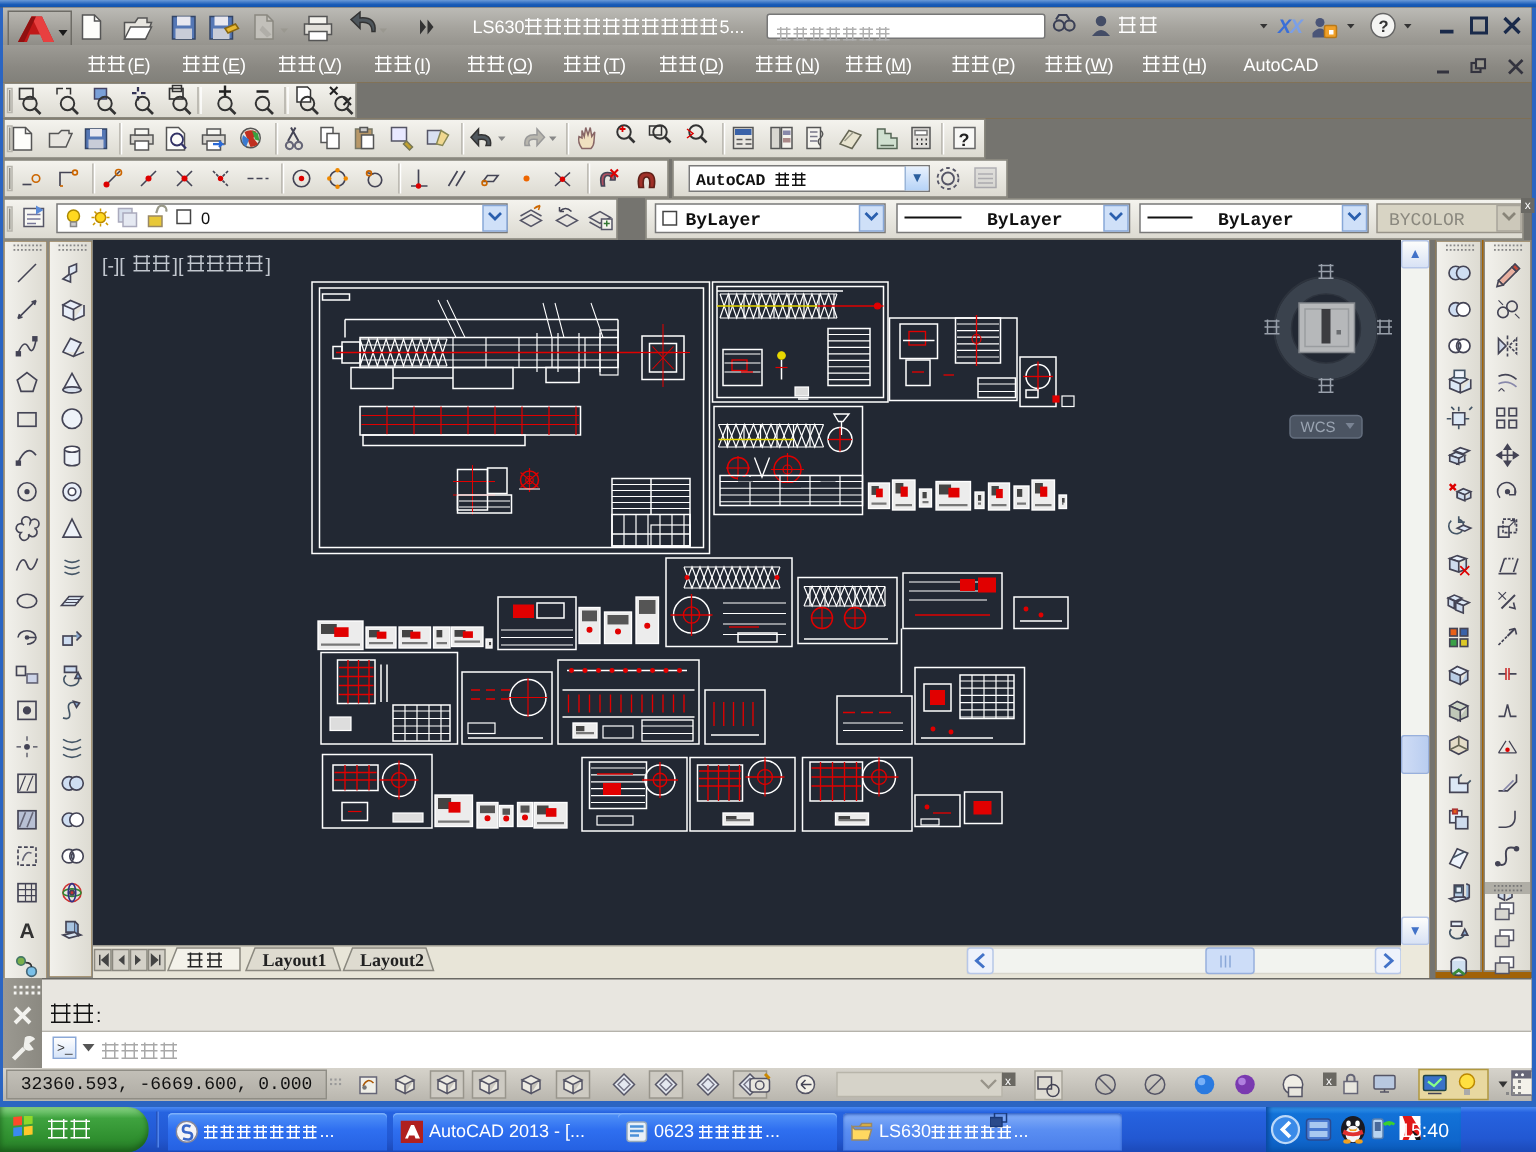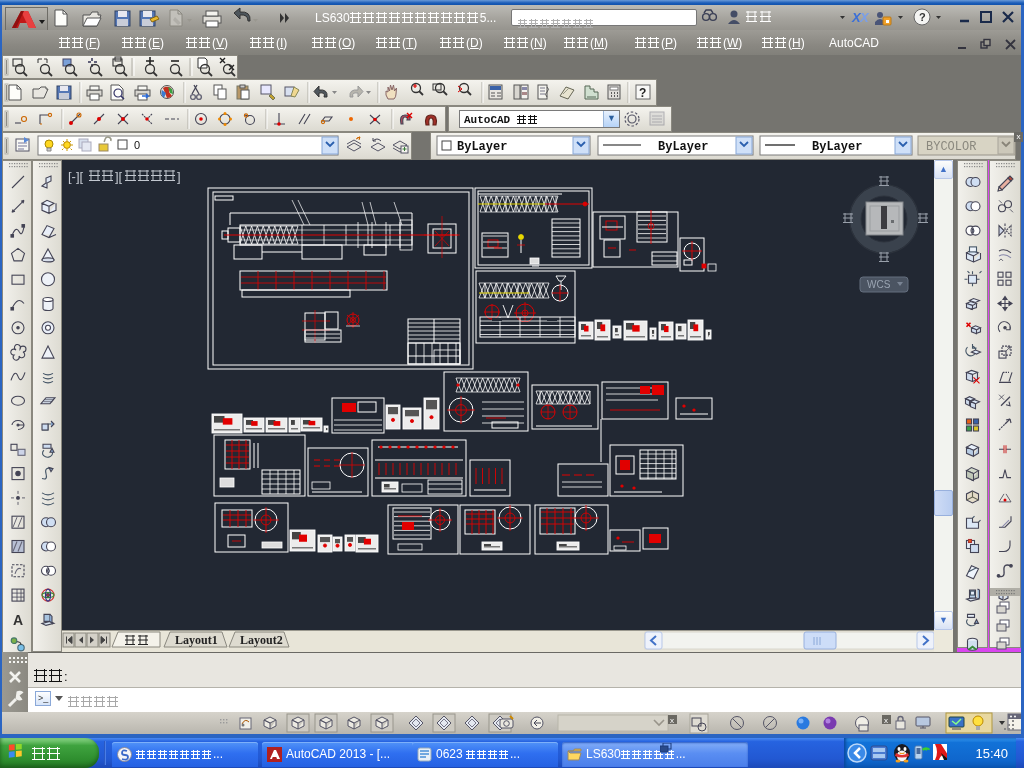--- a/index.html
+++ b/index.html
@@ -1,15 +1,15 @@
 <!DOCTYPE html>
 <html><head><meta charset="utf-8"><style>
 *{margin:0;padding:0;box-sizing:border-box}
 html,body{width:1024px;height:768px;overflow:hidden;font-family:"Liberation Sans",sans-serif}
-#app{position:relative;width:1024px;height:768px;background:#d946ef}
+#app{position:relative;width:1024px;height:768px;background:#a16207}
 .abs{position:absolute}
 .cj{display:inline-block;width:11px;height:11px;margin:0 2px 0 0;vertical-align:-1px;
 background-image:linear-gradient(currentColor,currentColor),linear-gradient(currentColor,currentColor),linear-gradient(currentColor,currentColor),linear-gradient(currentColor,currentColor),linear-gradient(currentColor,currentColor);
 background-size:100% 1px,100% 1px,100% 1px,1px 100%,1px 100%;
 background-position:0 1px,0 5px,0 10px,2px 0,8px 0;background-repeat:no-repeat}
 .cj.s9{width:9px;height:9px;background-position:0 1px,0 4px,0 8px,2px 0,6px 0}
 .cj.s13{width:13px;height:13px;background-position:0 1px,0 6px,0 12px,2px 0,10px 0}
 .tbtn{position:absolute;top:4px;height:25px;border-radius:3px 3px 0 0;color:#fff;font-size:12px;line-height:25px;white-space:nowrap;overflow:hidden;
 background:linear-gradient(#5193f8,#2f6ff0 45%,#2561e2);box-shadow:inset 0 1px 0 #7db0fa;padding-left:24px}
 .ticon{position:absolute;left:5px;top:5px;width:15px;height:15px}
@@ -1449,20 +1449,21 @@
     </svg>
 <div class="abs" style="left:34px;top:669px;color:#111;font-size:13px"><span class="cj s13" style="color:#111"></span><span class="cj s13" style="color:#111"></span>:</div>
 <div class="abs" style="left:28px;top:687px;width:993px;height:25px;background:#fff;border-top:1px solid #b5b3ab"></div>
 <div class="abs" style="left:35px;top:691px;width:16px;height:15px;background:linear-gradient(#fefefe,#d6e4f8);border:1px solid #8aa8d8">
       <span style="position:absolute;left:2px;top:1px;font-size:9px;color:#333">&gt;_</span>
     </div>
 <div class="abs" style="left:55px;top:696px;width:0;height:0;border-left:4px solid transparent;border-right:4px solid transparent;border-top:5px solid #555"></div>
 <div class="abs" style="left:68px;top:692px;color:#a8a8a8;font-style:italic"><span class="cj"></span><span class="cj"></span><span class="cj"></span><span class="cj"></span></div>
 
 <div class="abs" style="left:2px;top:712px;width:1019px;height:22px;background:linear-gradient(#d6d3cb,#b9b6ae)"></div>
+<div class="abs" style="left:4px;top:713px;width:214px;height:20px;background:linear-gradient(#c2bfb7,#b0ada5);border:1px solid #8f8d85;color:#111;font-family:'Liberation Mono',monospace;font-size:12px;line-height:19px;text-align:center">32360.593, -6669.600, 0.000</div>
 <svg class="abs" style="left:218px;top:712px" width="803" height="22" viewBox="0 0 803 22" id="statusicons">
       <g fill="#999">
         <rect x="2" y="7" width="1.4" height="1.4"></rect>
         <rect x="5" y="7" width="1.4" height="1.4"></rect>
         <rect x="8" y="7" width="1.4" height="1.4"></rect>
         <rect x="2" y="10" width="1.4" height="1.4"></rect>
         <rect x="5" y="10" width="1.4" height="1.4"></rect>
         <rect x="8" y="10" width="1.4" height="1.4"></rect>
       </g>
       <g transform="translate(22,4)">
@@ -1606,21 +1607,21 @@
         <div class="tbtn" style="left:562px;width:186px;background:linear-gradient(#85aff8,#5a8ef2 45%,#4a7eea);box-shadow:inset 0 1px 2px #2a5ac0"><svg class="ticon" viewBox="0 0 15 15">
             <path d="M1 4 h5 l1.5 -2 h6.5 v2z" fill="#e8b838" stroke="#986"></path>
             <path d="M1 13 V4 l2 2 h11 l-2 7z" fill="#ffd860" stroke="#986"></path>
           </svg>LS630<span class="cj s9" style="color:#fff"></span><span class="cj s9"></span><span class="cj s9"></span><span class="cj s9"></span><span class="cj s9"></span>...</div>
         <div class="abs" style="left:660px;top:1px;width:12px;height:10px"><svg width="12" height="10" viewBox="0 0 12 10">
             <rect x="3" y="0" width="8" height="6" fill="none" stroke="#1a3a7a"></rect>
             <rect x="0" y="3" width="8" height="6" fill="#2a4a8a" stroke="#1a3a7a"></rect>
           </svg></div>
       </div>
 
- <div class="abs" style="left:844px;top:0;width:172px;height:30px;background:linear-gradient(#3a9cf0,#1272d8 15%,#0f66cc 75%,#0a57b4);box-shadow:inset 2px 0 3px #0a4aa0">
+ <div class="abs" style="left:844px;top:0;width:130px;height:30px;background:linear-gradient(#3a9cf0,#1272d8 15%,#0f66cc 75%,#0a57b4);box-shadow:inset 2px 0 3px #0a4aa0">
    <svg class="abs" style="left:3px;top:4px" width="100" height="22" viewBox="0 0 100 22" id="tray">
           <circle cx="10" cy="11" r="9" fill="#3a8ae8" stroke="#bcd8f8" stroke-width="1.5"></circle>
           <path d="M13 6 l-5 5 l5 5" stroke="#fff" stroke-width="2.5" fill="none"></path>
           <g transform="translate(24,2)">
             <rect x="0" y="2" width="16" height="14" rx="2" fill="#4a7ad0" stroke="#2a4a90"></rect>
             <rect x="2" y="4" width="12" height="4" fill="#a8c8f0"></rect>
             <rect x="2" y="10" width="12" height="4" fill="#a8c8f0"></rect>
           </g>
           <g transform="translate(46,1)">
             <ellipse cx="9" cy="10" rx="8" ry="9" fill="#1a1a22"></ellipse>

